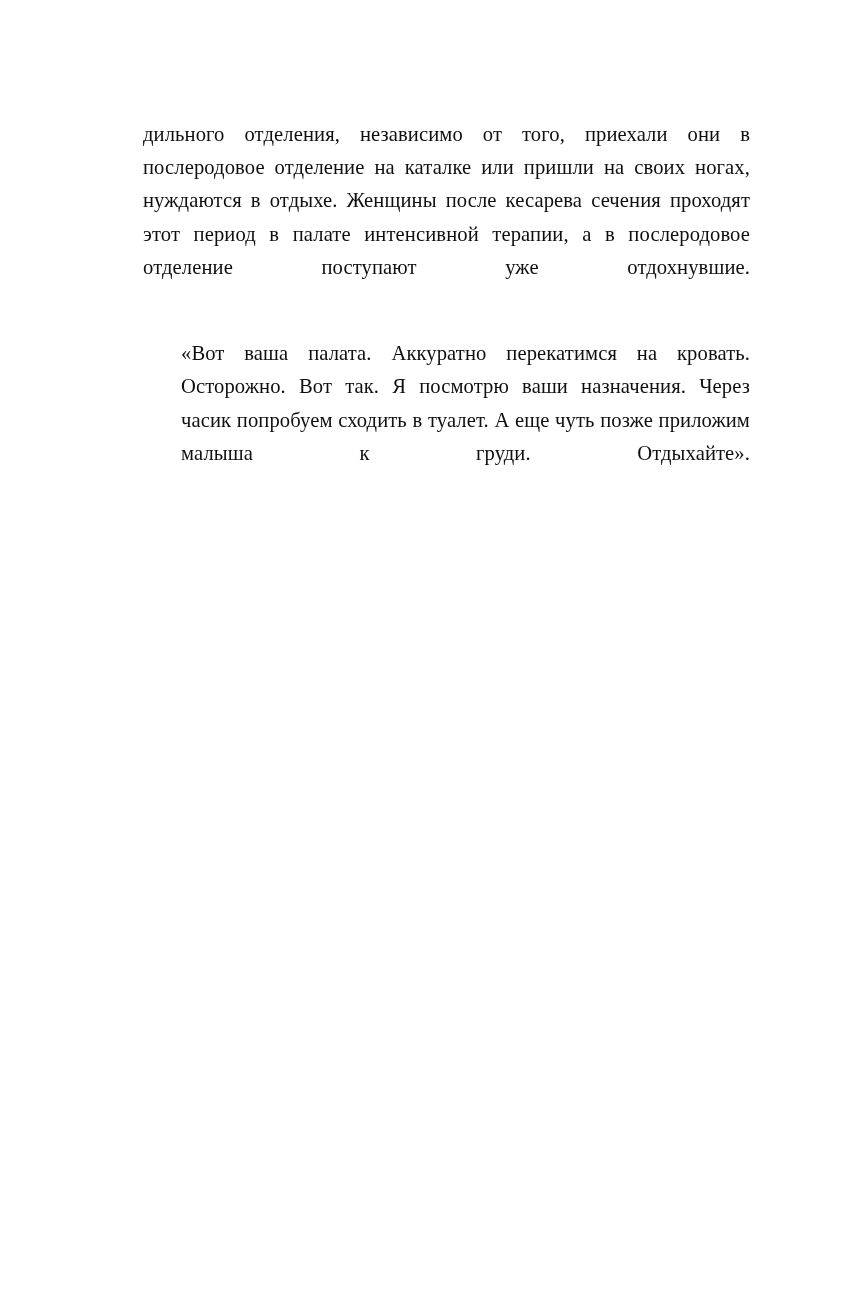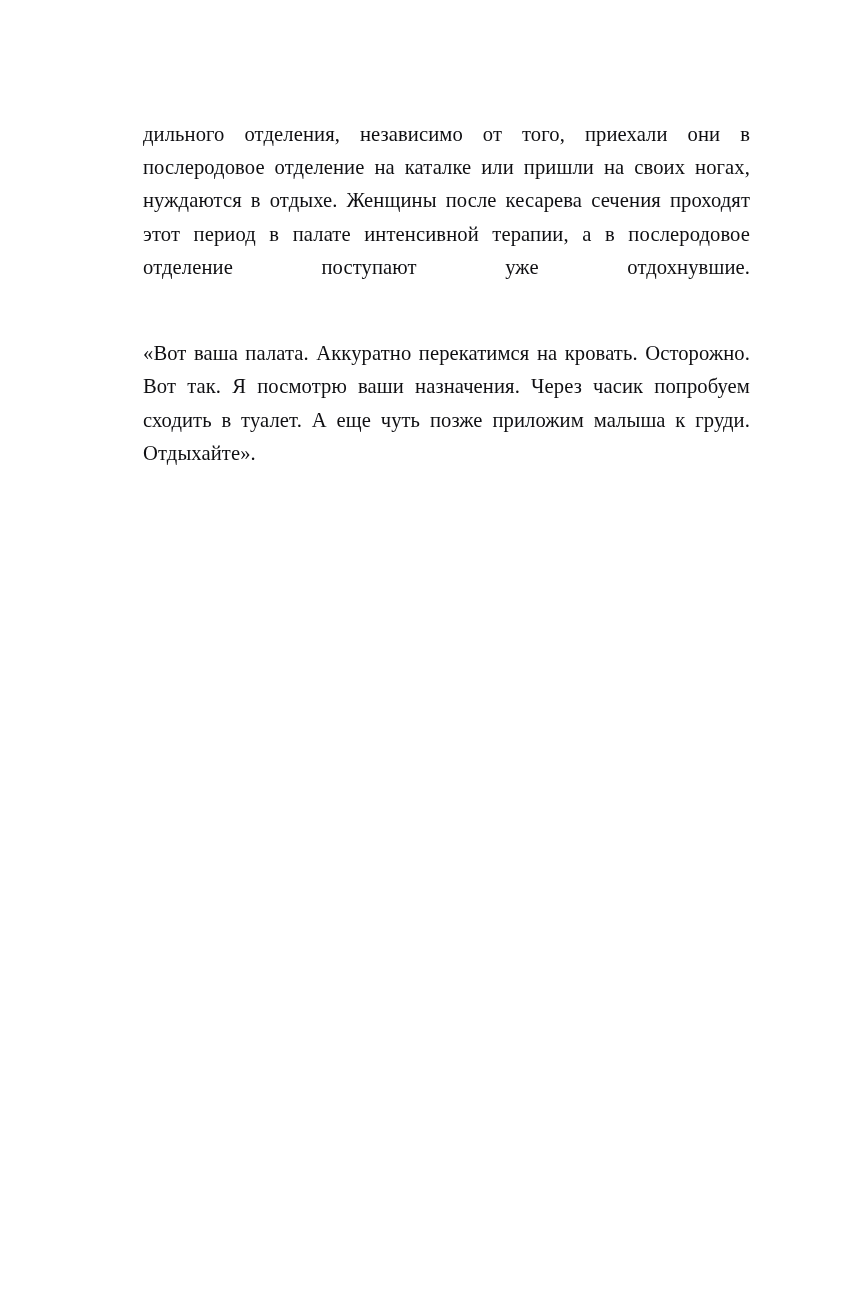--- a/index.html
+++ b/index.html
@@ -33,20 +33,21 @@
     margin: 0 0 0 0;
     font-size: 20.6px;
     line-height: 33.2px;
     text-align: justify;
     text-justify: inter-word;
     hyphens: manual;
     letter-spacing: 0.1px;
   }
   p.para + p.para {
     margin-top: 20px;
+    margin-left: 38px;
   }
   
   p.para:after {
     content: "";
     display: inline-block;
     width: 100%;
   }
 </style>
 </head>
 <body>

